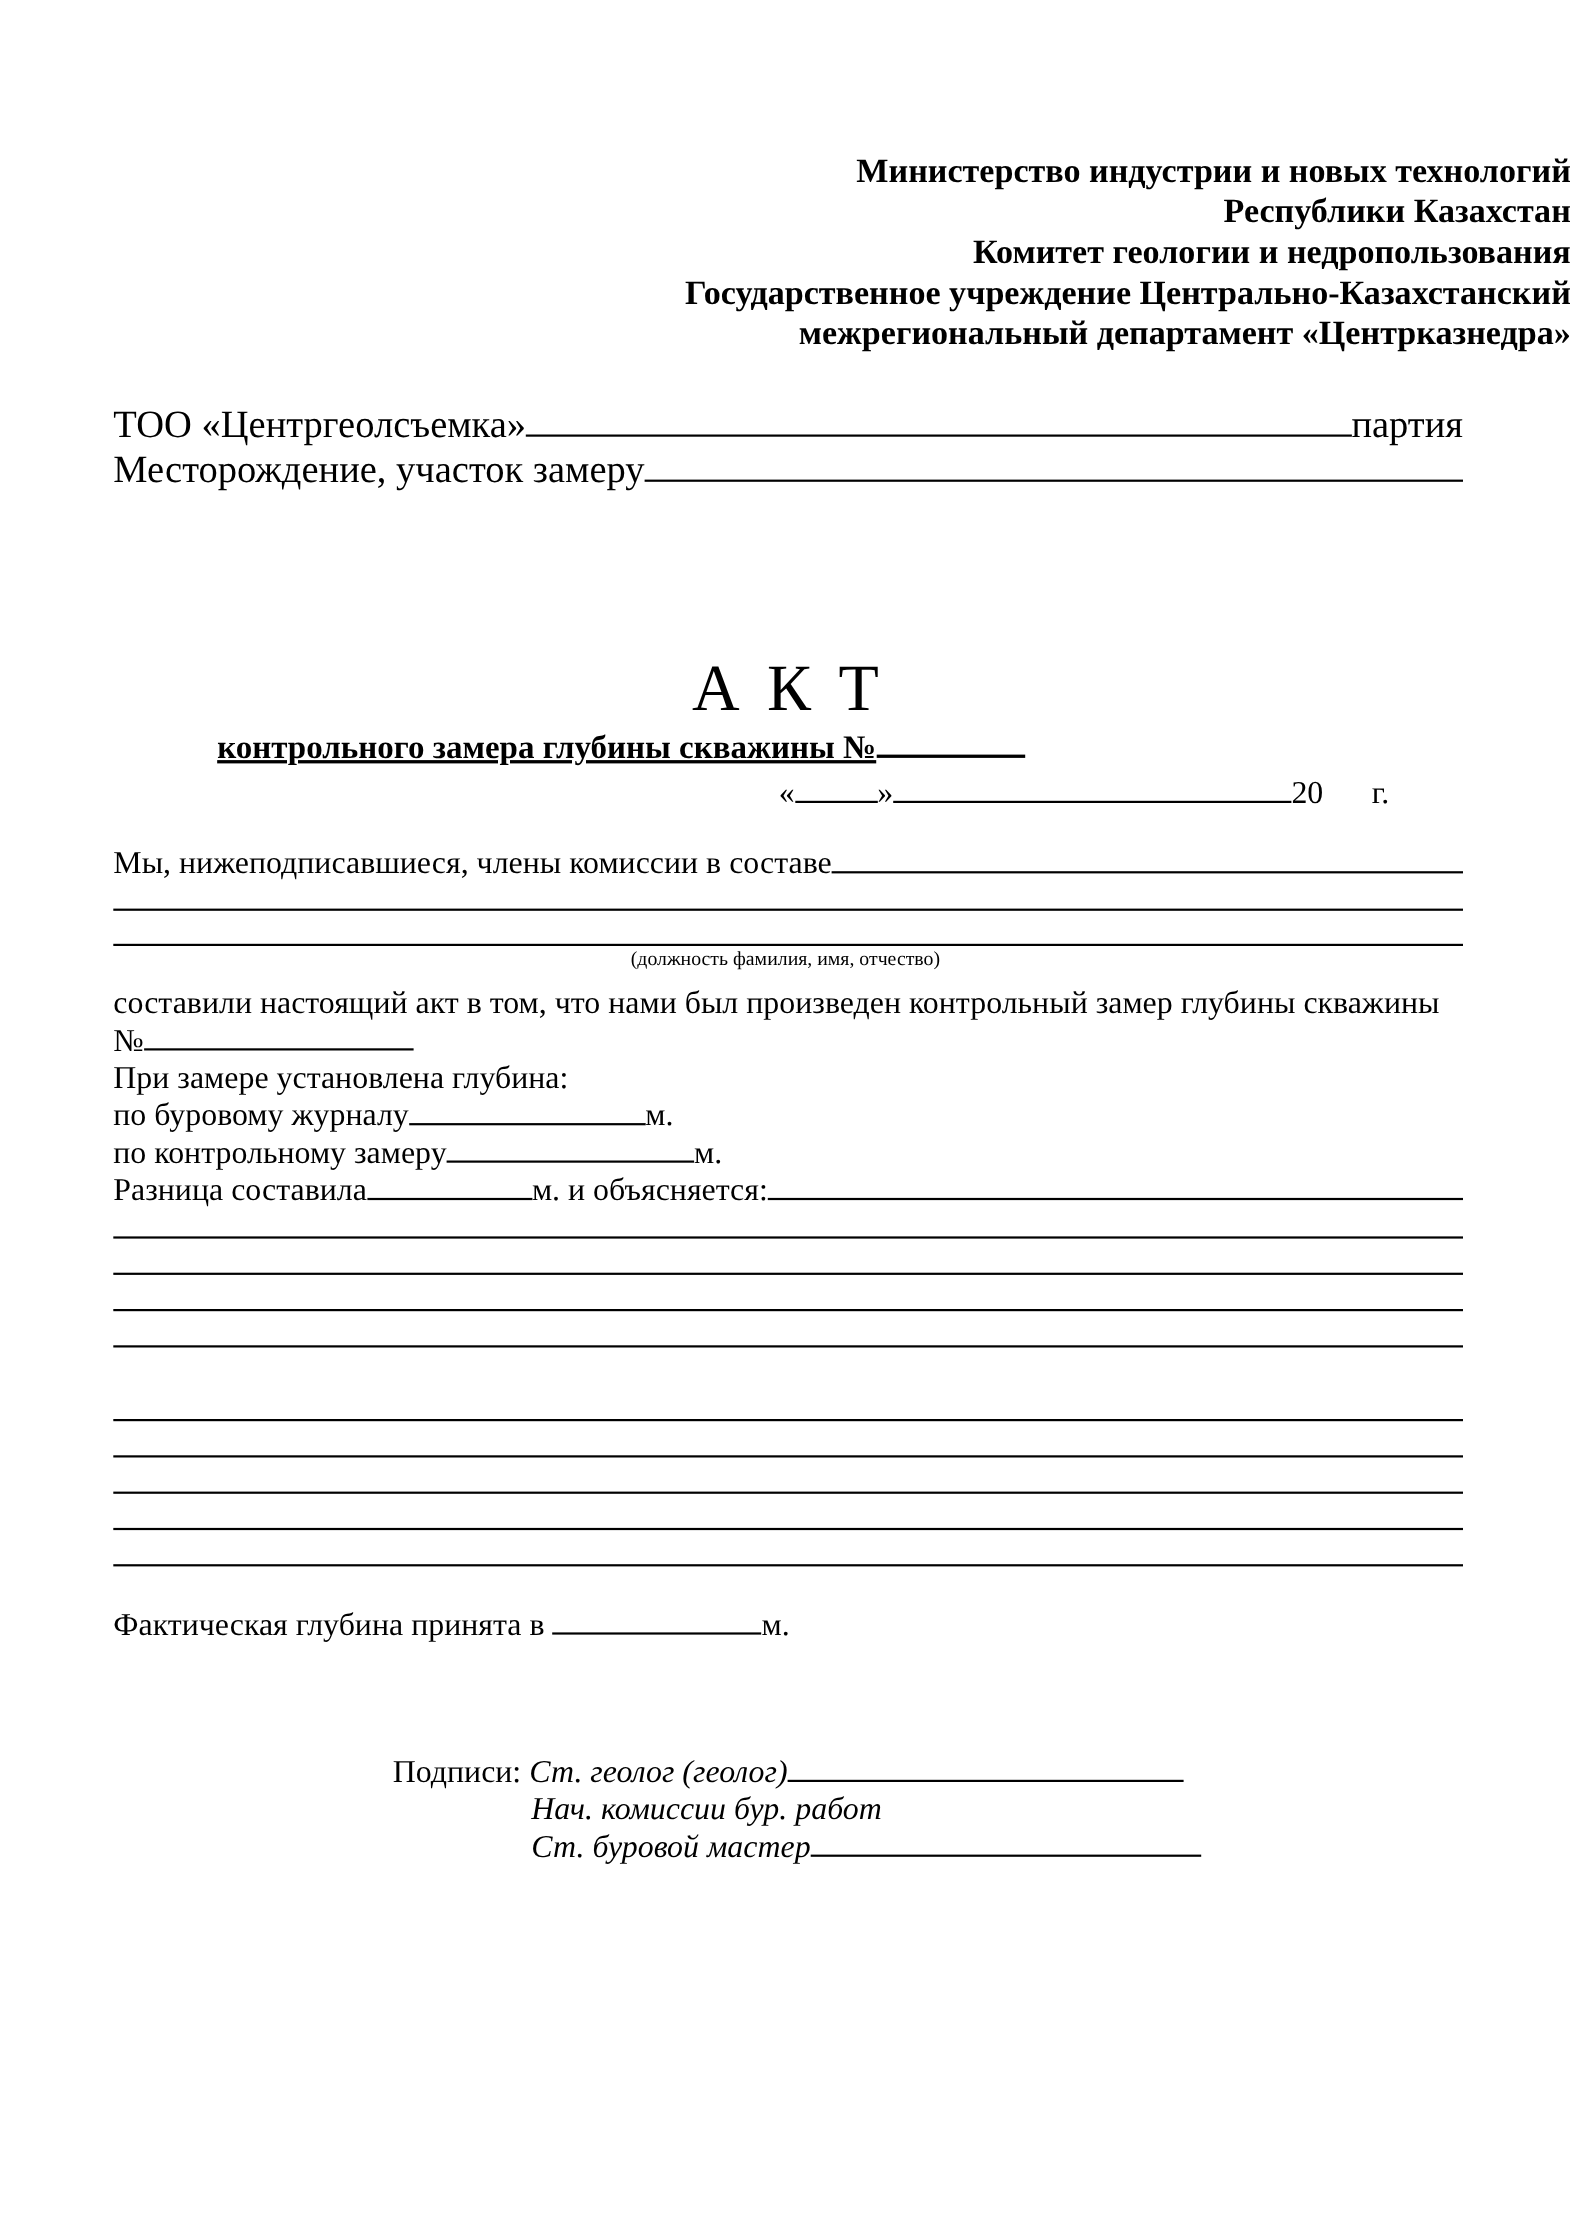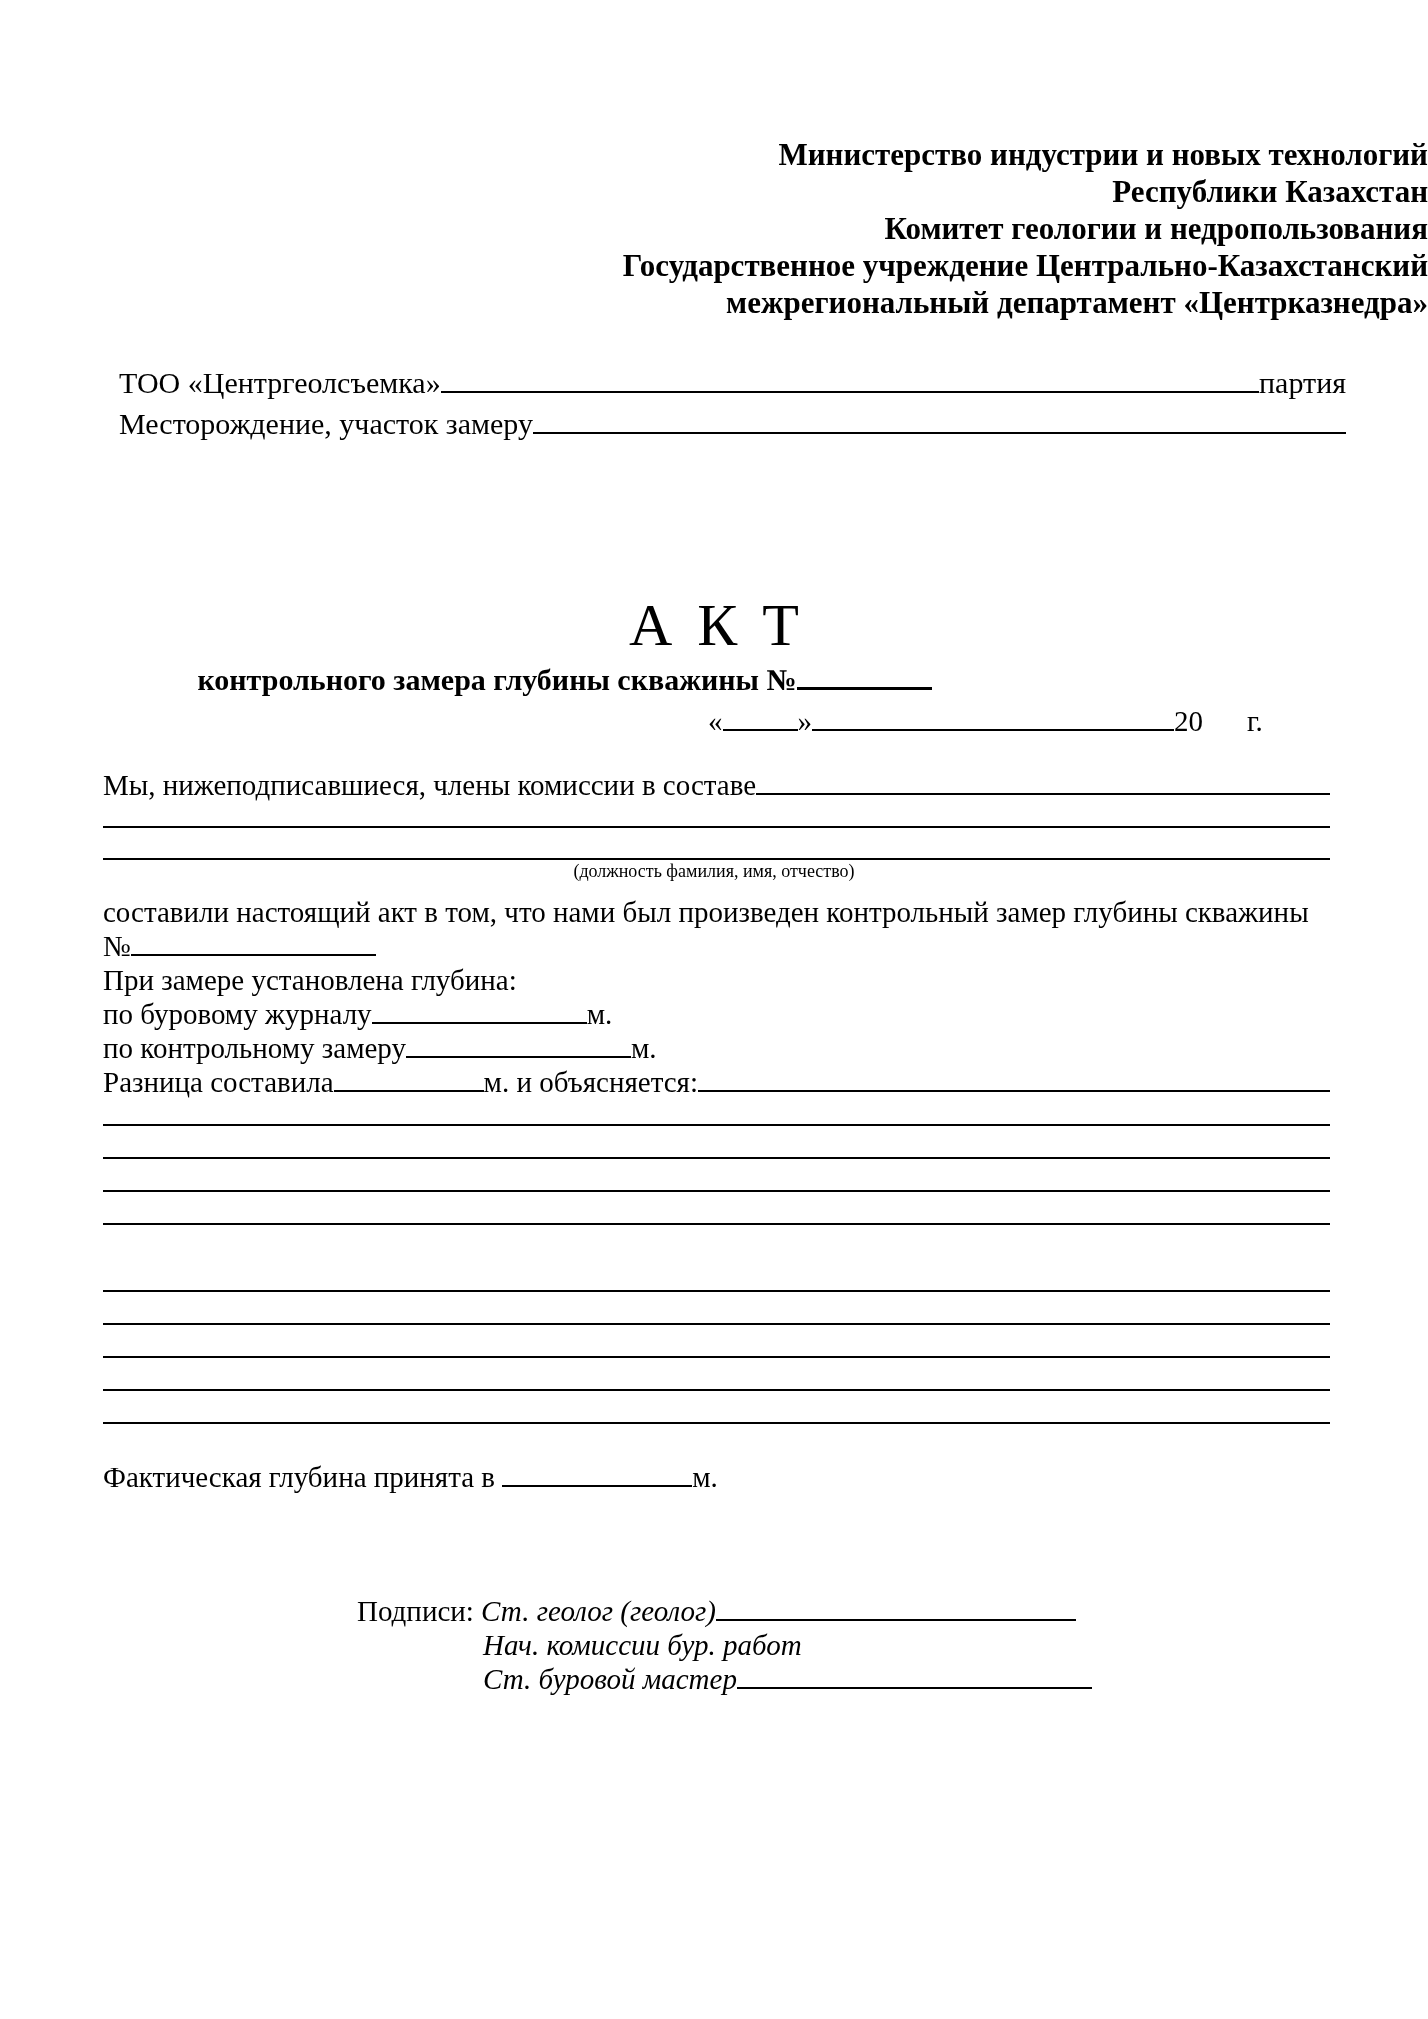--- a/index.html
+++ b/index.html
@@ -4,24 +4,24 @@
 <style>
   html,body{margin:0;padding:0;background:#fff;}
   .page{
     position:relative;width:1428px;height:2019px;background:#ffffff;
     font-family:"Liberation Serif","DejaVu Serif",serif;color:#000;
     overflow:hidden;
   }
   .abs{position:absolute;}
   
   .header{top:136px;left:0;width:1428px;text-align:right;font-weight:bold;font-size:31px;line-height:37px;}
-  .orgblock{top:366px;left:119px;width:1227px;font-size:30px;}
+  .orgblock{top:366px;left:103px;width:1227px;font-size:35px;}
   .orgrow{display:flex;align-items:baseline;height:41px;white-space:nowrap;}
   .title{top:595px;left:0;width:1428px;text-align:center;font-weight:normal;font-size:60px;line-height:60px;word-spacing:10px;}
-  .subtitle{top:663px;left:0;width:1129px;text-align:center;font-weight:bold;font-size:30px;line-height:34px;white-space:nowrap;}
+  .subtitle{top:663px;left:0;width:1129px;text-align:center;font-weight:bold;font-size:30px;line-height:34px;white-space:nowrap;text-decoration:underline;}
   .dateline{top:706px;left:708px;font-size:29px;line-height:30px;white-space:nowrap;}
   .commission{top:770px;left:103px;width:1227px;display:flex;align-items:baseline;font-size:29px;line-height:30px;white-space:nowrap;}
   .caption{top:861px;left:0;width:1428px;text-align:center;font-size:18px;line-height:20px;}
   .bodyblock{top:895px;left:103px;width:1227px;font-size:29px;line-height:34px;}
   .bodyrow{white-space:nowrap;height:34px;}
   .bodyrow.flexr{display:flex;align-items:baseline;}
   .factual{top:1460px;left:103px;width:1227px;font-size:29px;line-height:34px;white-space:nowrap;}
   .signblock{top:1594px;left:357px;width:800px;font-size:29px;line-height:34px;}
   .signrow{white-space:nowrap;height:34px;}
   .indent{padding-left:126px;}

